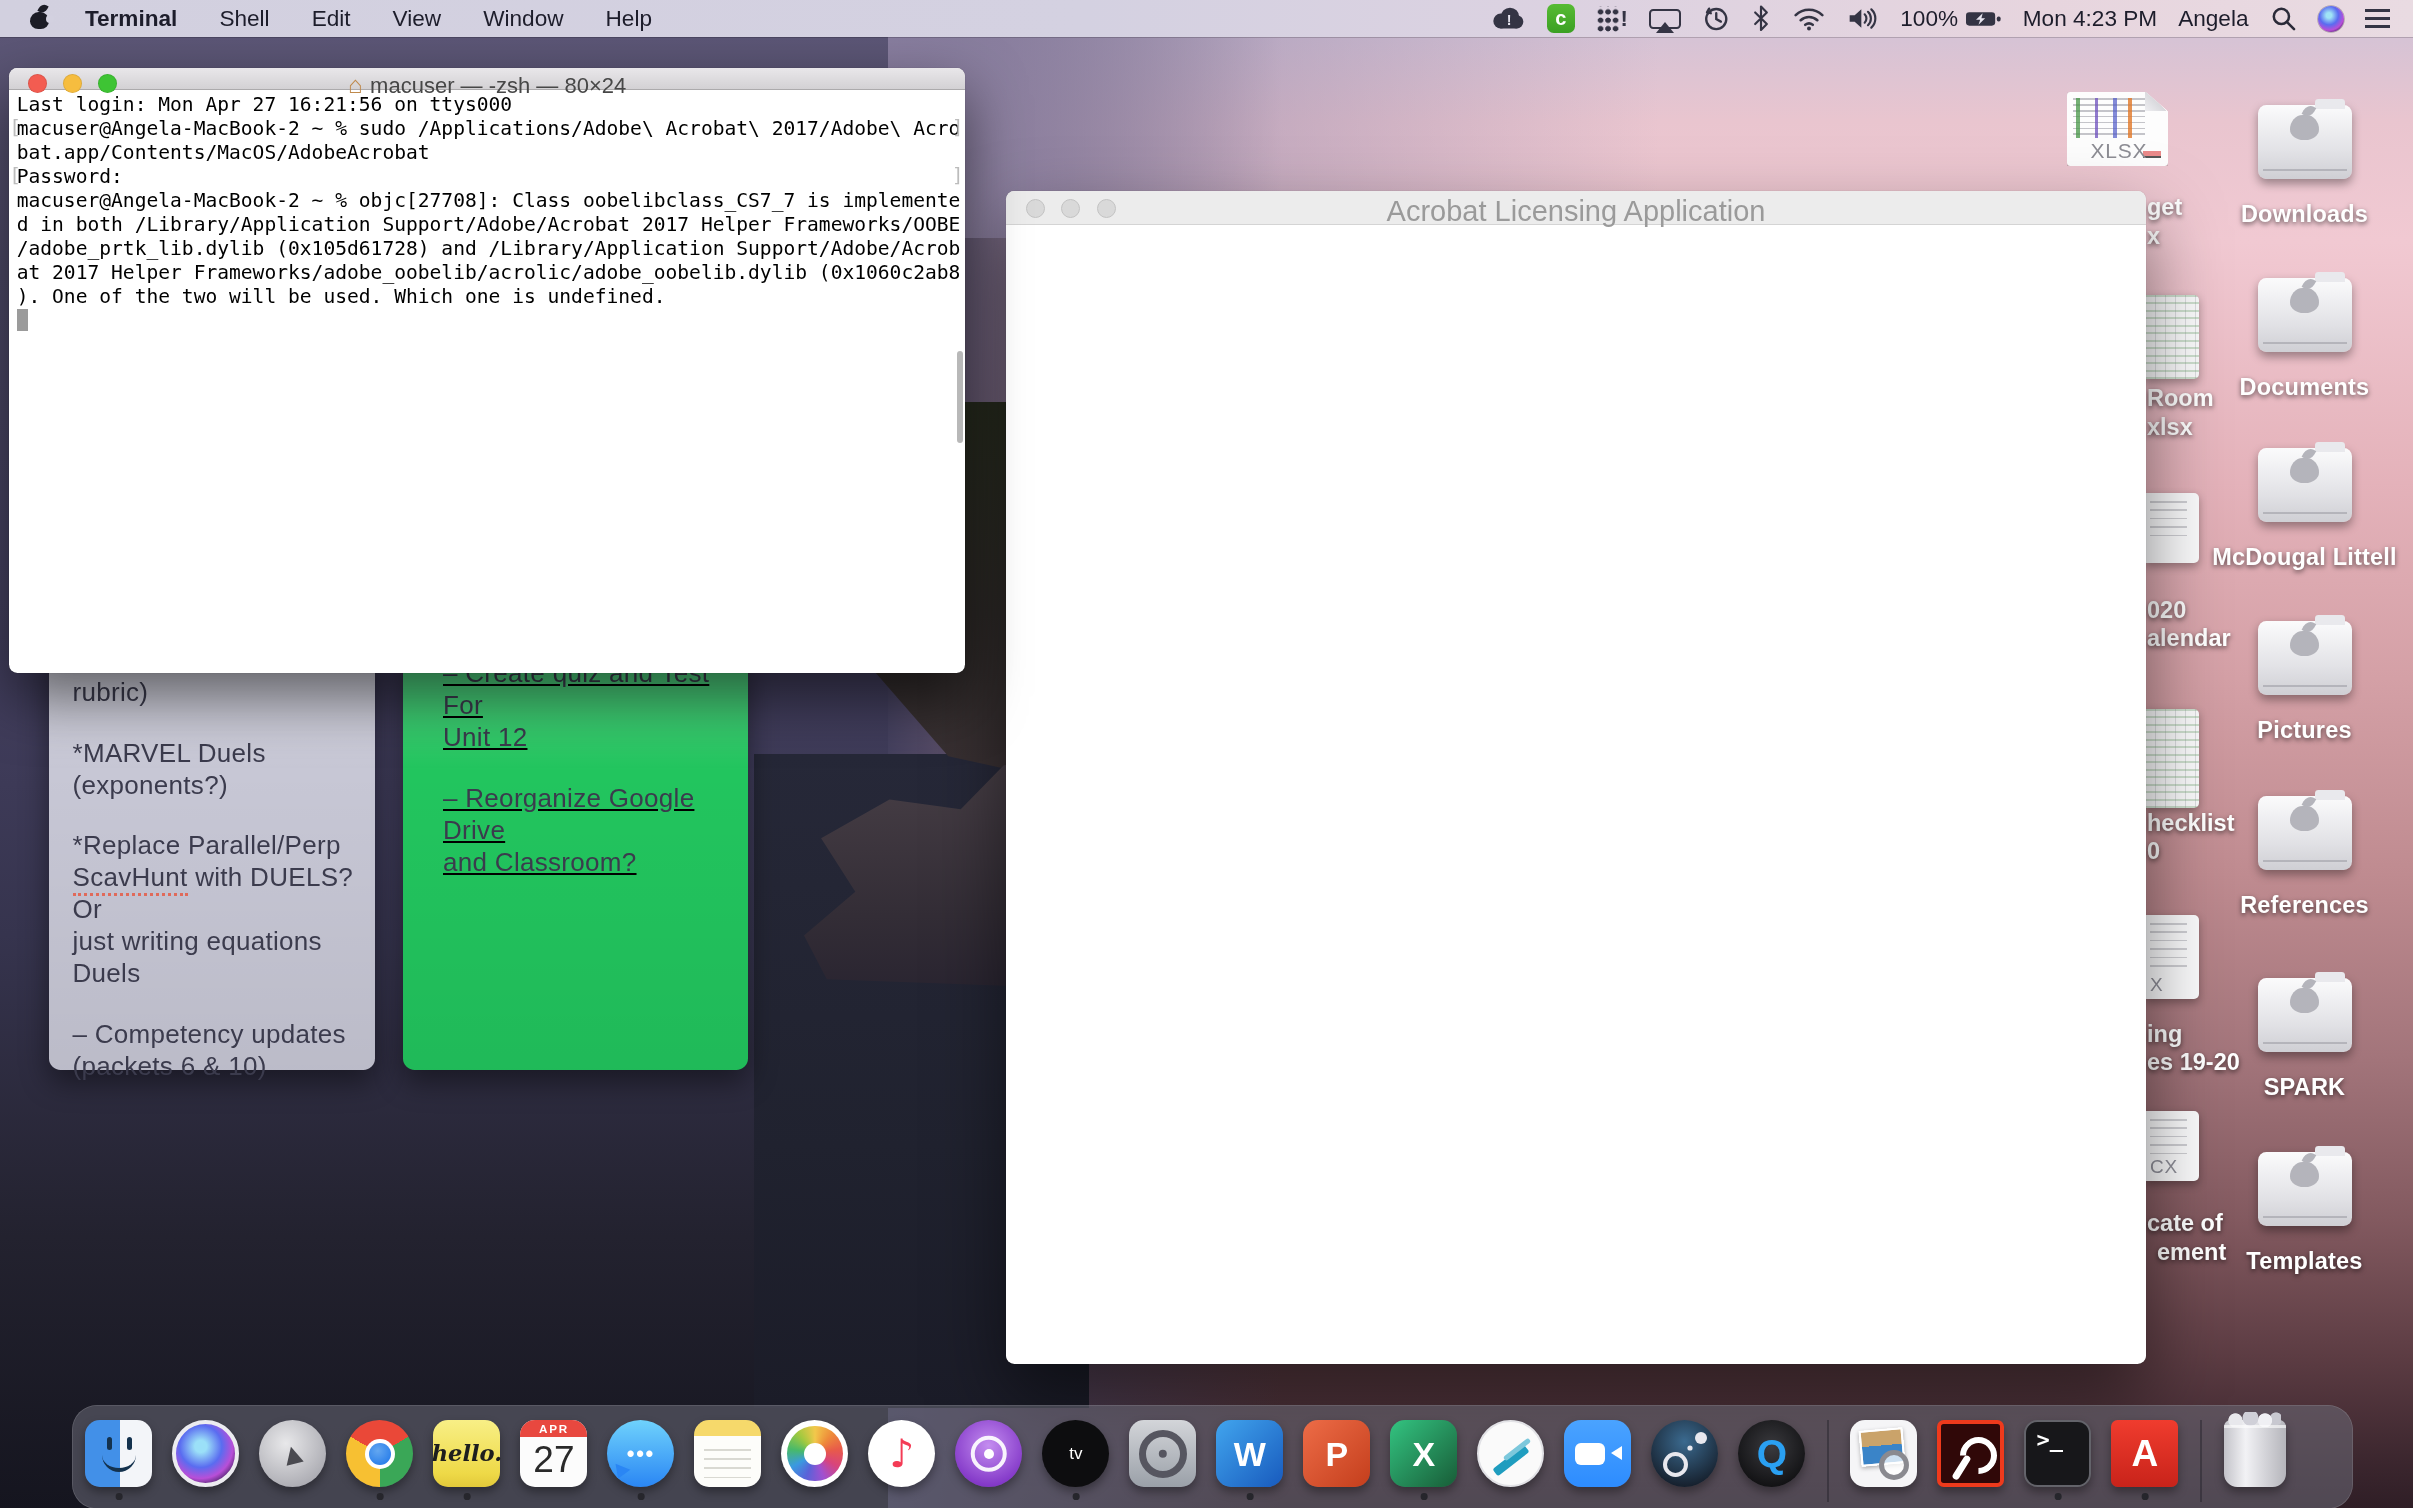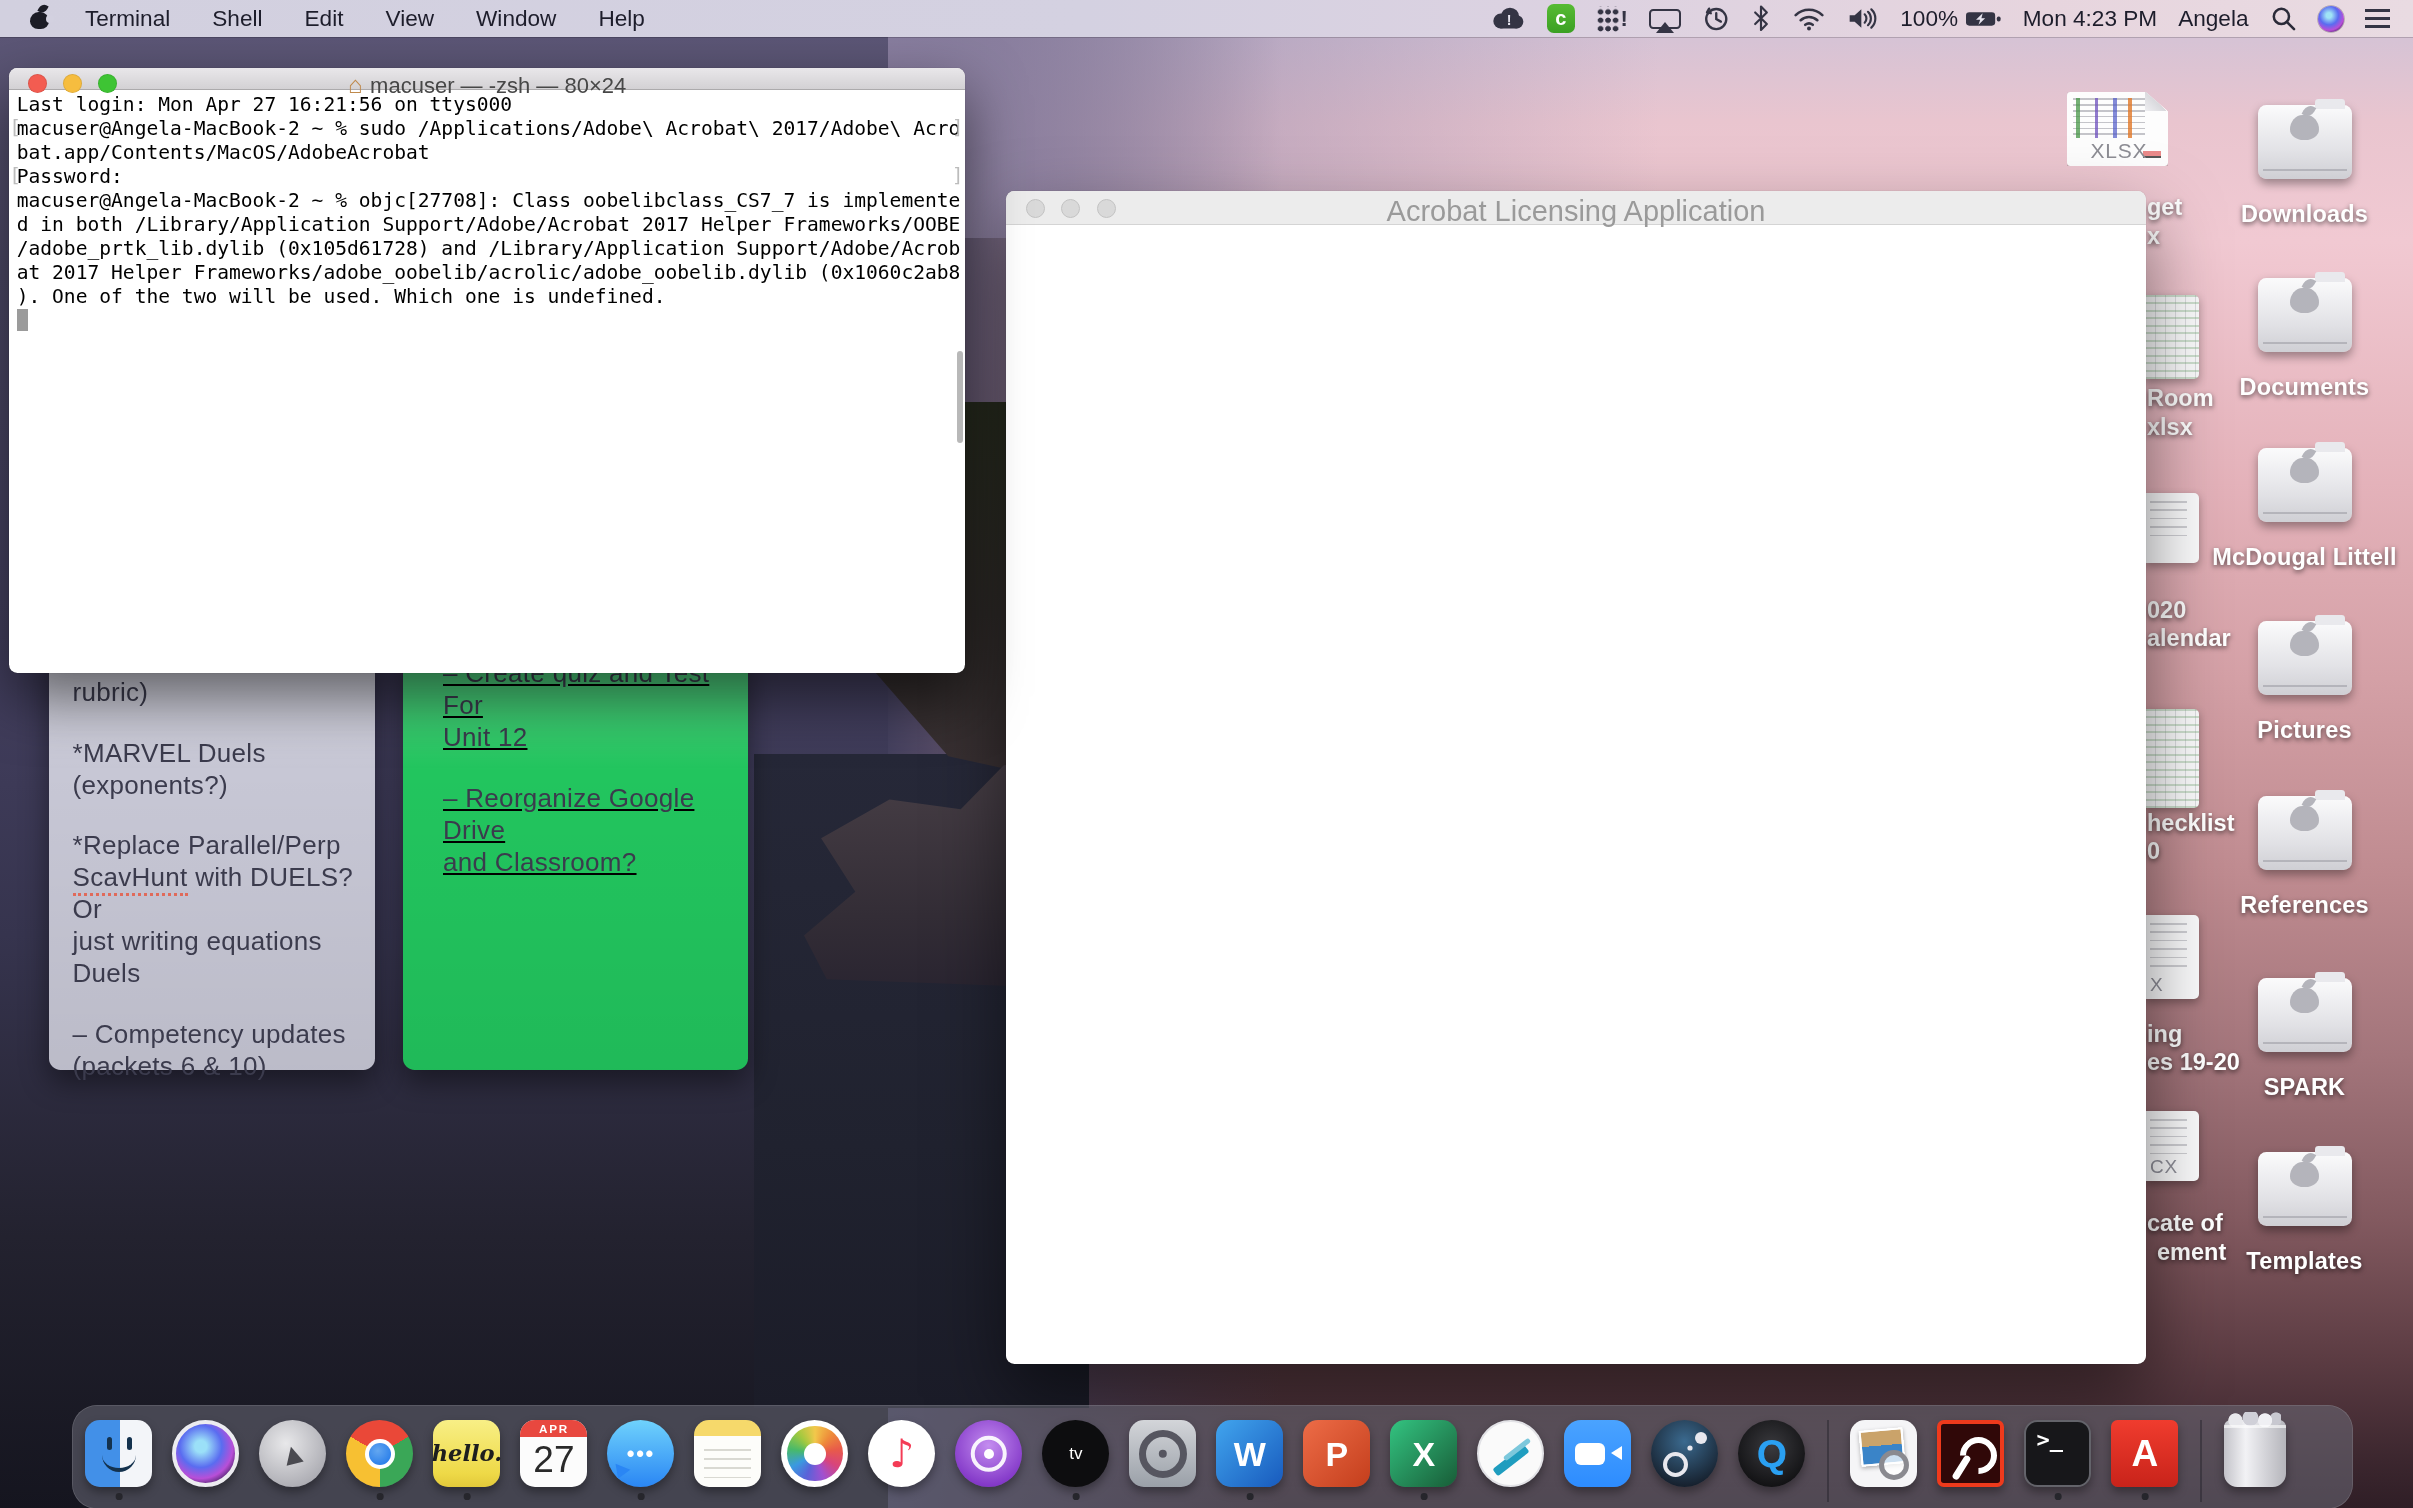--- a/index.html
+++ b/index.html
@@ -19,21 +19,21 @@
   
   .menubar{position:absolute;top:0;left:0;right:0;height:37px;z-index:60;display:flex;justify-content:space-between;align-items:center;
     background:linear-gradient(90deg,#d2d0df 0%,#d4d1e1 45%,#dcd2e1 65%,#e7d5de 85%,#e9dbe2 100%);
     font-size:22.6px;color:#1d1d2b;box-shadow:0 0.8px 0 rgba(0,0,0,.22);}
   .mb-left{display:flex;align-items:center;padding-left:28.5px;}
   .apple-logo{width:22px;height:27px;position:relative;margin-right:13.4px;}
   .apple-logo::before{content:"";position:absolute;left:1.7px;top:6.7px;width:18.4px;height:17.6px;background:#1c1c26;border-radius:48% 48% 46% 46%/54% 54% 46% 46%;}
   .apple-logo::after{content:"";position:absolute;left:10px;top:-0.8px;width:7.5px;height:9.2px;background:#1c1c26;border-radius:70% 0 70% 0;transform:rotate(28deg);}
   .apple-bite{position:absolute;right:-3.4px;top:10px;width:8.4px;height:8.4px;border-radius:50%;background:#d3d1e0;z-index:2;}
   .mb-item{padding:0 21px;}
-  .mb-app{font-weight:400;}
+  .mb-app{font-weight:700;}
   .mb-right{display:flex;align-items:center;gap:21px;padding-right:23.5px;}
   .mb-icon{display:flex;align-items:center;justify-content:center;}
   .greenc{width:28.5px;height:28.5px;border-radius:6.7px;background:linear-gradient(180deg,#57bb34,#3ba023);color:#fff;font-weight:700;font-size:20px;display:flex;align-items:center;justify-content:center;}
   .gridalert{display:flex;align-items:flex-end;gap:1.7px;}
   .griddots{width:22.6px;height:26px;background-image:radial-gradient(circle,#343444 2.5px,transparent 3px);background-size:7.5px 8.4px;background-position:0.8px 1.7px;}
   .gridbang{font-weight:800;font-size:22px;color:#343444;}
   .airplay{position:relative;width:32px;height:20px;border:2.5px solid #343444;border-radius:4.2px;}
   .airplay::after{content:"";position:absolute;left:50%;bottom:-6.7px;transform:translateX(-50%);width:0;height:0;border:9.2px solid transparent;border-bottom:11px solid #343444;border-top:none;}
   .batt-group{display:flex;align-items:center;gap:6.7px;}
   .siri-orb{width:26px;height:26px;border-radius:50%;background:radial-gradient(circle at 42% 36%,#9fe3f6 0 12%,#5a6cf0 42%,#b84fd8 66%,#1c1038 90%);box-shadow:0 0 0 0.8px rgba(0,0,0,.25);}

